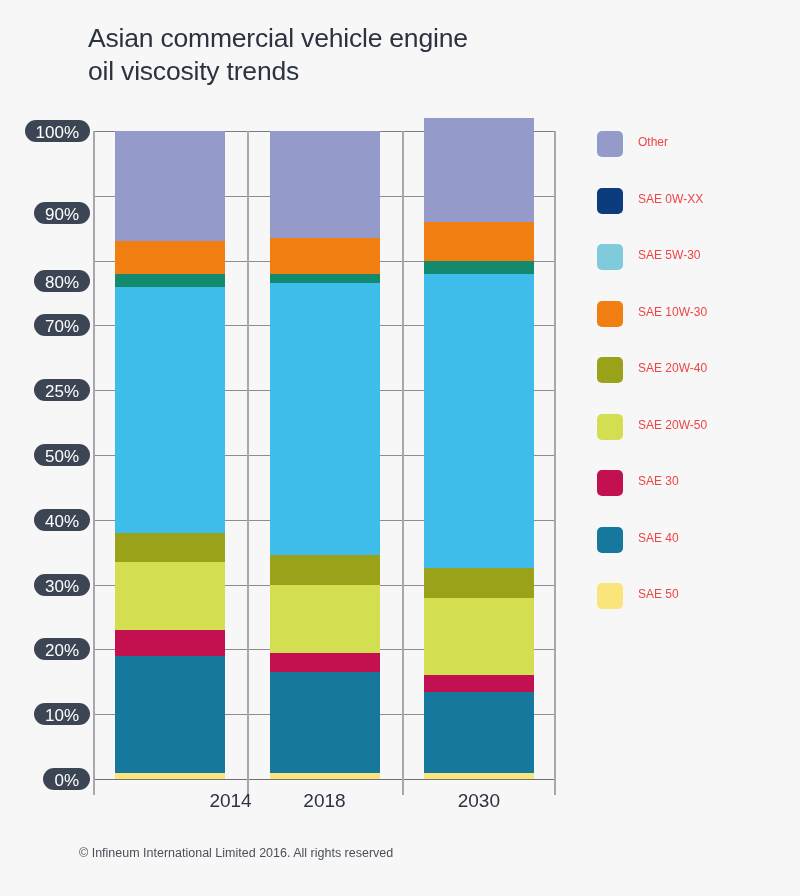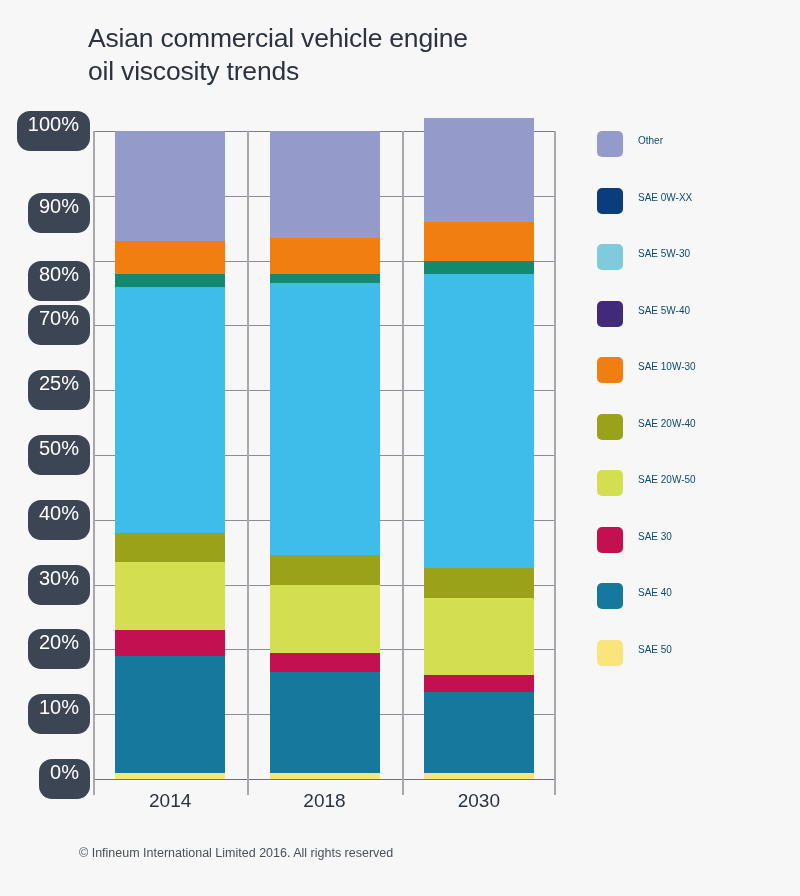--- a/index.html
+++ b/index.html
@@ -84,23 +84,23 @@
   }
 
   
   .ytick {
     position: absolute;
     right: 0;
     transform: translateY(-50%);
     background: #3c4554;
     color: #ffffff;
     border-radius: 13px;
-    font-size: 20px;
+    font-size: 17px;
     line-height: 26px;
-    height: 40px;
+    height: 22px;
     padding: 0 11px;
     text-align: left;
     white-space: nowrap;
     box-sizing: border-box;
   }
   .ytick-wrap {
     position: absolute;
     left: 0;
     top: 131px;
     width: 90px;
@@ -133,22 +133,22 @@
     left: 0;
     top: 0;
     width: 26px;
     height: 26px;
     border-radius: 5px;
   }
   .legend-label {
     position: absolute;
     left: 41px;
     top: 4px;
-    font-size: 10px;
-    color: #0c4a6e;
+    font-size: 12px;
+    color: #ef4444;
     white-space: nowrap;
   }
 
   
   .footer {
     position: absolute;
     left: 79px;
     top: 846px;
     font-size: 12.5px;
     color: #4a4f58;
@@ -221,43 +221,39 @@
       <div class="ytick" style="top: 259.2px;">25%</div>
       <div class="ytick" style="top: 324px;">50%</div>
       <div class="ytick" style="top: 388.8px;">40%</div>
       <div class="ytick" style="top: 453.6px;">30%</div>
       <div class="ytick" style="top: 518.4px;">20%</div>
       <div class="ytick" style="top: 583.2px;">10%</div>
       <div class="ytick" style="top: 648px;">0%</div>
     </div>
 
   <div id="xtick-wrap">
-      <div class="xtick" style="left: 88.6667px;">2014</div>
+      <div class="xtick" style="left: 88.6667px; text-align: right;">2014</div>
       <div class="xtick" style="left: 243px;">2018</div>
       <div class="xtick" style="left: 397.333px;">2030</div>
     </div>
 
   <div class="legend" id="legend">
       <div class="legend-item">
         <span class="legend-swatch" style="background: rgb(148, 155, 203);"></span>
         <span class="legend-label">Other</span>
       </div>
       <div class="legend-item">
         <span class="legend-swatch" style="background: rgb(11, 60, 126);"></span>
         <span class="legend-label">SAE 0W-XX</span>
       </div>
       <div class="legend-item">
         <span class="legend-swatch" style="background: rgb(127, 203, 220);"></span>
         <span class="legend-label">SAE 5W-30</span>
       </div>
       <div class="legend-item">
-        <span class="legend-swatch" style="background: rgb(65, 42, 120);"></span>
-        <span class="legend-label">SAE 5W-40</span>
-      </div>
-      <div class="legend-item">
         <span class="legend-swatch" style="background: rgb(240, 126, 16);"></span>
         <span class="legend-label">SAE 10W-30</span>
       </div>
       <div class="legend-item">
         <span class="legend-swatch" style="background: rgb(154, 162, 26);"></span>
         <span class="legend-label">SAE 20W-40</span>
       </div>
       <div class="legend-item">
         <span class="legend-swatch" style="background: rgb(211, 222, 80);"></span>
         <span class="legend-label">SAE 20W-50</span>

